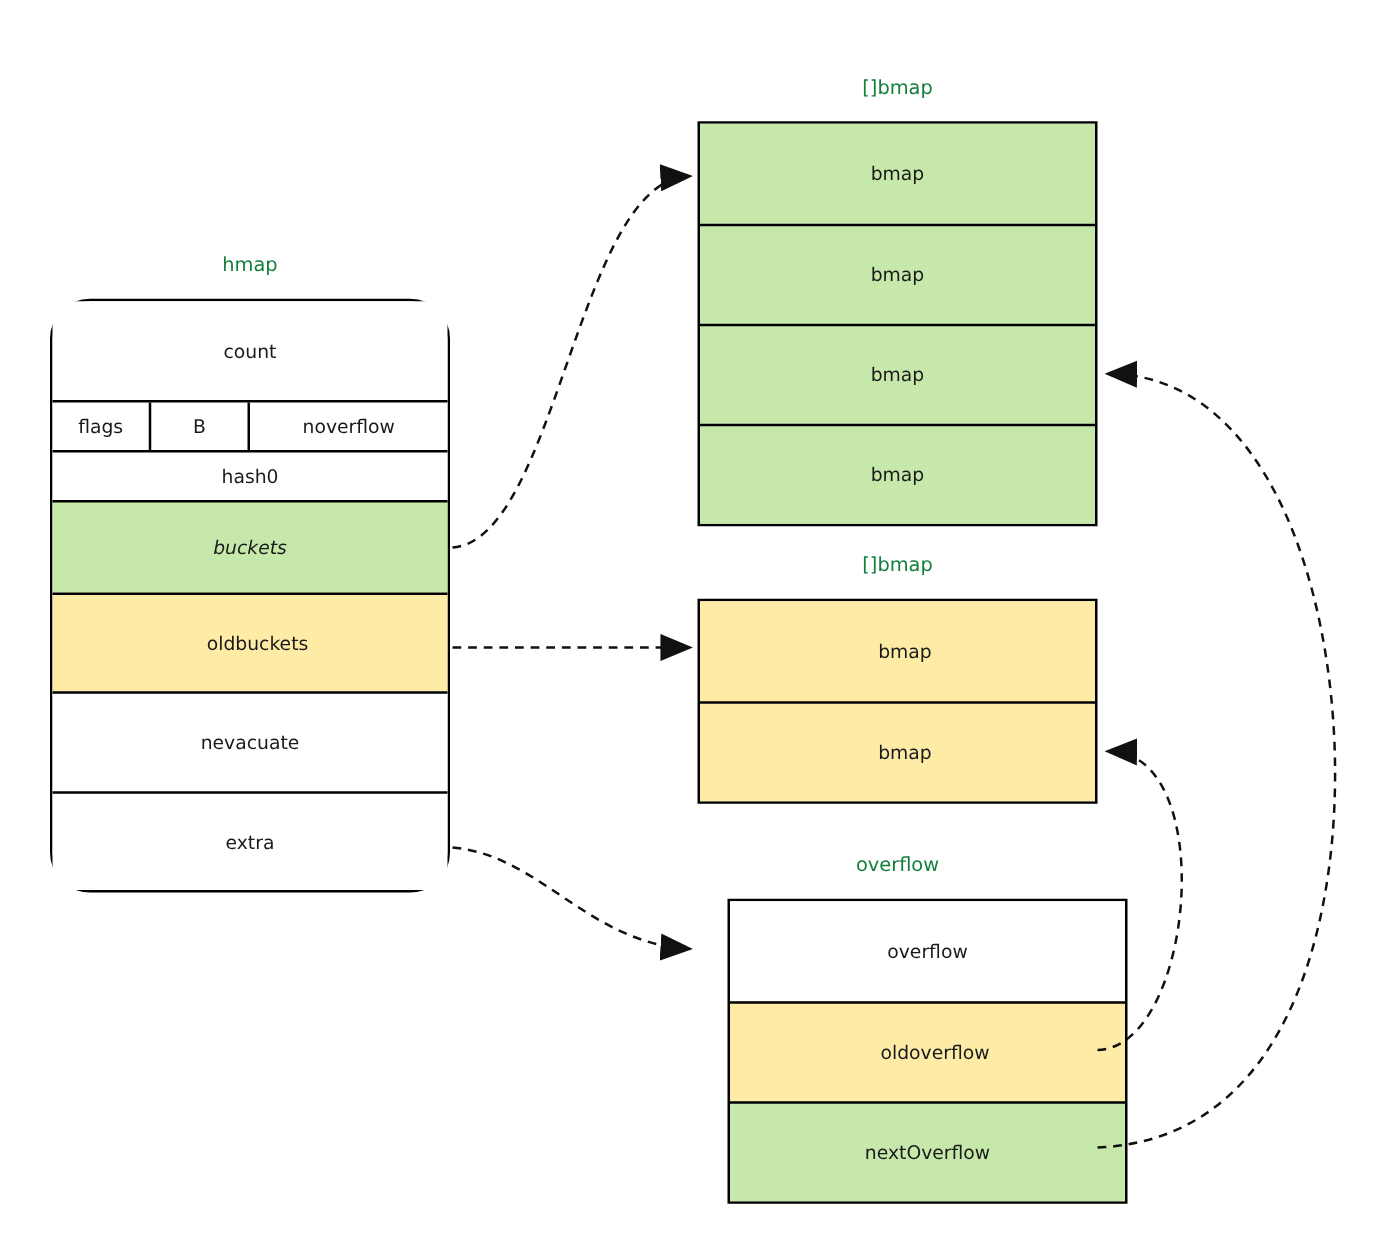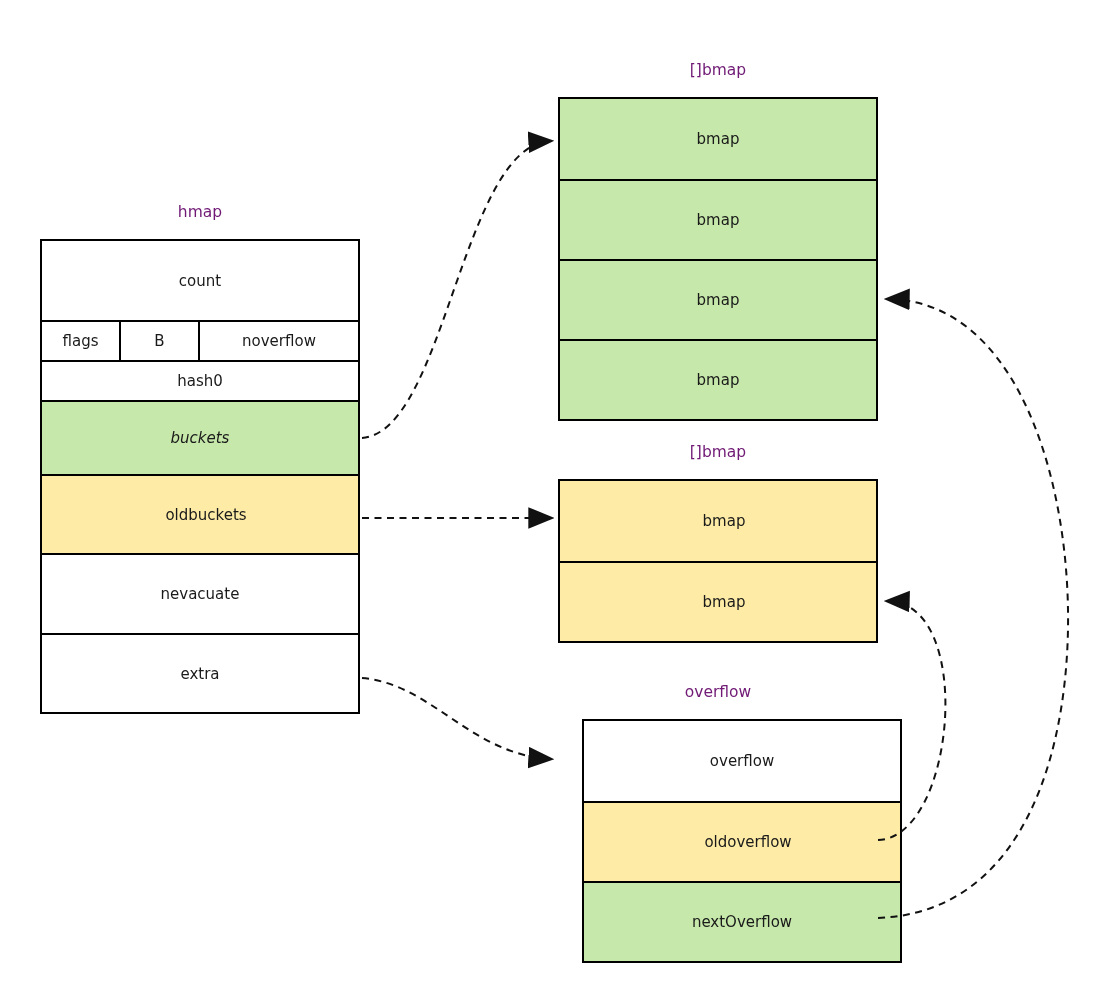--- a/index.html
+++ b/index.html
@@ -15,21 +15,21 @@
     background: #ffffff;
     overflow: hidden;
   }
   .struct-title {
     position: absolute;
     width: 320px;
     height: 30px;
     line-height: 30px;
     text-align: center;
     font-size: 15.5px;
-    color: #701a75;
+    color: #15803d;
   }
   .tbl {
     position: absolute;
     width: 320px;
     border: 2px solid #000000;
     box-sizing: border-box;
     background: #ffffff;
     display: flex;
     flex-direction: column;
   }
@@ -75,21 +75,21 @@
     stroke-width: 2;
     stroke-dasharray: 7 5.5;
   }
 </style>
 </head>
 <body>
 
 <div class="canvas">
 
   <div class="struct-title" style="left:40px; top:197px;">hmap</div>
-  <div class="tbl" style="left:40px; top:239px;">
+  <div class="tbl" style="left:40px; top:239px;border-radius:32px;">
     <div class="row bg-white h79">count</div>
     <div class="row bg-white h40 split">
       <div class="cell" style="width:77px;">flags</div>
       <div class="cell mid" style="width:81px;">B</div>
       <div class="cell" style="flex:1;">noverflow</div>
     </div>
     <div class="row bg-white h40">hash0</div>
     <div class="row bg-green h81">buckets</div>
     <div class="row bg-yellow h79">oldbuckets</div>
     <div class="row bg-white h80">nevacuate</div>

